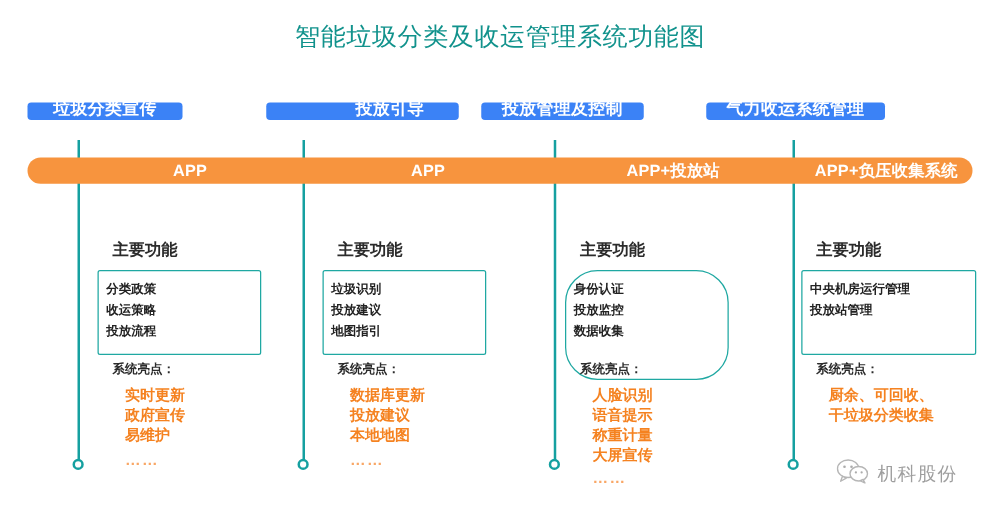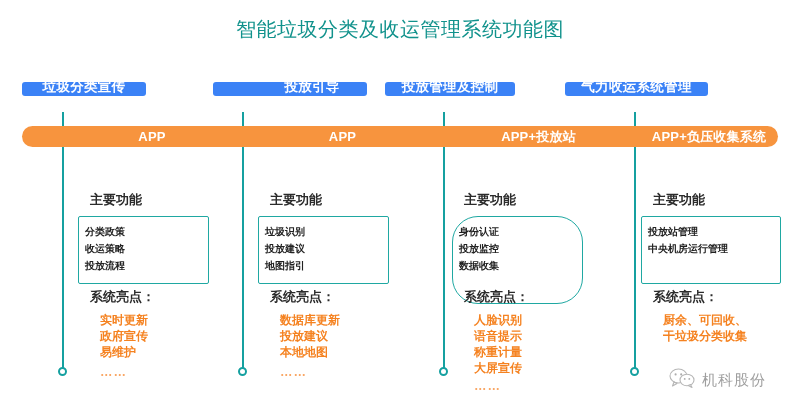--- a/index.html
+++ b/index.html
@@ -118,21 +118,21 @@
     font-weight: bold;
     color: #222222;
     line-height: 17px;
     white-space: nowrap;
   }
 
   .highlights {
     position: absolute;
   }
   .hl-heading {
-    font-size: 13px;
+    font-size: 10px;
     font-weight: bold;
     color: #2B2B2B;
     white-space: nowrap;
     margin-bottom: 6px;
   }
   .hl-item {
     font-size: 12px;
     font-weight: bold;
     color: #F58220;
     line-height: 16px;
@@ -259,22 +259,22 @@
     <div class="hl-item">人脸识别</div>
     <div class="hl-item">语音提示</div>
     <div class="hl-item">称重计量</div>
     <div class="hl-item">大屏宣传</div>
     <div class="hl-dots" style="margin-top:3px;">……</div>
   </div>
 
   <div class="col" style="left:641px; width:155px;">
     <div class="col-heading">主要功能</div>
     <div class="func-box" style="width:140px; height:68px;">
+      <div class="func-item">中央机房运行管理</div>
       <div class="func-item">投放站管理</div>
-      <div class="func-item">中央机房运行管理</div>
     </div>
   </div>
   <div class="highlights" style="left:653px; top:288px;">
     <div class="hl-heading">系统亮点：</div>
     <div class="hl-item">厨余、可回收、</div>
     <div class="hl-item">干垃圾分类收集</div>
   </div>
 
   <div class="watermark">
     <span class="wm-icon">

